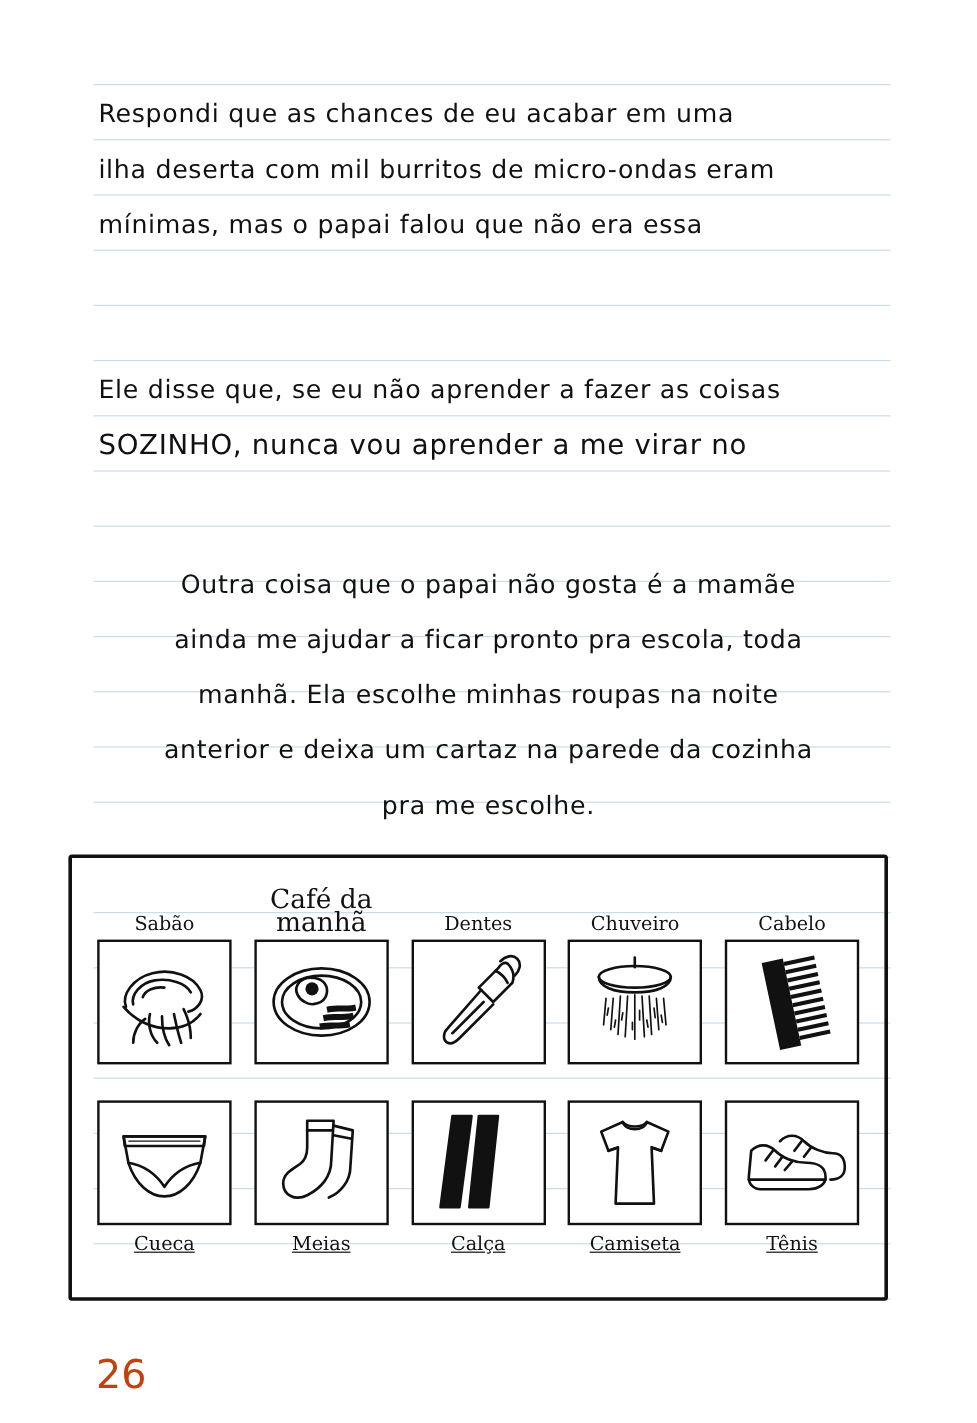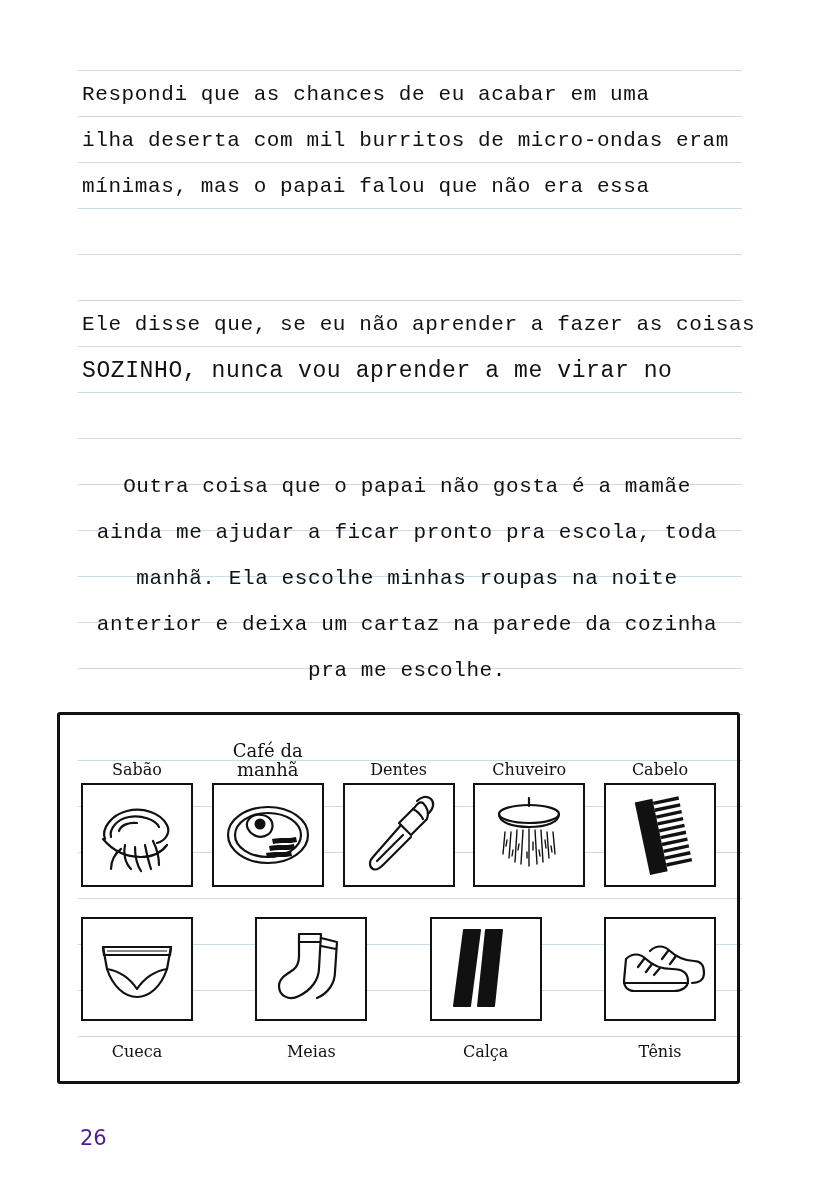--- a/index.html
+++ b/index.html
@@ -44,21 +44,20 @@
     width: 650px;
     font-family: "DejaVu Sans", sans-serif;
     color: #111111;
     letter-spacing: 0.6px;
   }
   .para .line {
     height: 46px;
     line-height: 46px;
     font-size: 21px;
     white-space: nowrap;
-    font-family: Liberation Mono, monospace;
   }
   .para .line.big {
     font-size: 23px;
   }
 
   
   #chart {
     position: absolute;
     left: 57px;
     top: 712px;
@@ -94,46 +93,47 @@
     line-height: 19px;
     height: 40px;
     display: flex;
     align-items: flex-end;
     justify-content: center;
     white-space: pre-line;
   }
   .cell-label.below {
     align-items: flex-start;
     height: 30px;
-    padding-top: 21px;
+    padding-top: 6px;
+    text-decoration: underline;
   }
   .icon-box {
     width: 112px;
     height: 104px;
     border: 2.5px solid #111111;
     box-sizing: border-box;
     background: #ffffff;
     display: flex;
     align-items: center;
     justify-content: center;
     margin-top: 4px;
   }
   .icon-box svg { display: block; }
 
   
-  #row-top .cell:nth-child(2) .cell-label { font-size: 18px; }
+  #row-top .cell:nth-child(2) .cell-label { font-size: 22px; }
 
   
   #page-number {
     position: absolute;
     left: 80px;
     top: 1126px;
     font-family: "DejaVu Sans", sans-serif;
-    font-size: 21px;
-    color: #4c1d95;
+    font-size: 33px;
+    color: #c2410c;
   }
 </style>
 </head>
 <body>
 
 <div id="page">
 
   <div id="rules">
       <div class="rule" style="top: 0px; background: rgb(201, 220, 232);"></div>
       <div class="rule" style="top: 46px; background: rgb(201, 220, 232);"></div>
@@ -316,20 +316,33 @@
           <svg width="92" height="86" viewBox="0 0 92 86">
             <g fill="#111" stroke="#111" stroke-width="2" stroke-linejoin="round">
               <path d="M24 4 L40 4 L30 80 L14 80 Z"></path>
               <path d="M46 4 L62 4 L54 80 L38 80 Z"></path>
             </g>
           </svg>
         </div>
         <div class="cell-label below">Calça</div>
       </div>
 
+      <div class="cell">
+        <div class="icon-box">
+          <svg width="92" height="84" viewBox="0 0 92 84">
+            <g fill="none" stroke="#111" stroke-width="2.2" stroke-linecap="round" stroke-linejoin="round">
+              <path d="M36 8 C38 16 54 16 56 8 L74 16 L68 32 L60 29 L62 76 L30 76 L32 29 L24 32 L18 16 Z"></path>
+              <path d="M36 8 C40 13 52 13 56 8"></path>
+              <path d="M24 32 L30 30"></path>
+              <path d="M68 32 L62 30"></path>
+            </g>
+          </svg>
+        </div>
+        <div class="cell-label below">Camiseta</div>
+      </div>
 
       <div class="cell">
         <div class="icon-box">
           <svg width="92" height="80" viewBox="0 0 92 80">
             <g fill="none" stroke="#111" stroke-width="2.2" stroke-linecap="round" stroke-linejoin="round">
               <path d="M12 30 C18 24 26 24 32 30 C38 36 48 40 58 40 C68 40 74 44 74 52 C74 58 68 62 60 62 L20 62 C14 62 10 58 10 52 Z"></path>
               <path d="M10 54 L74 54"></path>
               <path d="M30 30 L24 38 M38 35 L32 43 M46 39 L40 46"></path>
               <path d="M36 22 C42 16 50 16 56 22 C62 28 72 32 80 32 C88 32 90 38 90 44 C90 50 86 54 78 54"></path>
               <path d="M54 22 L48 30 M62 27 L56 35"></path>

